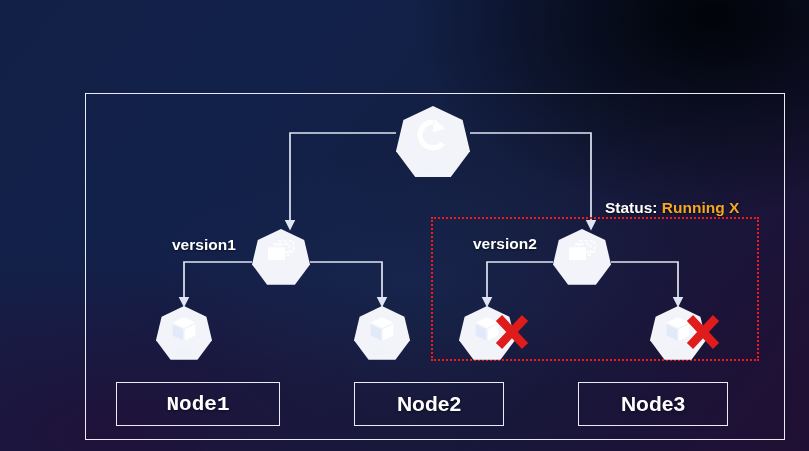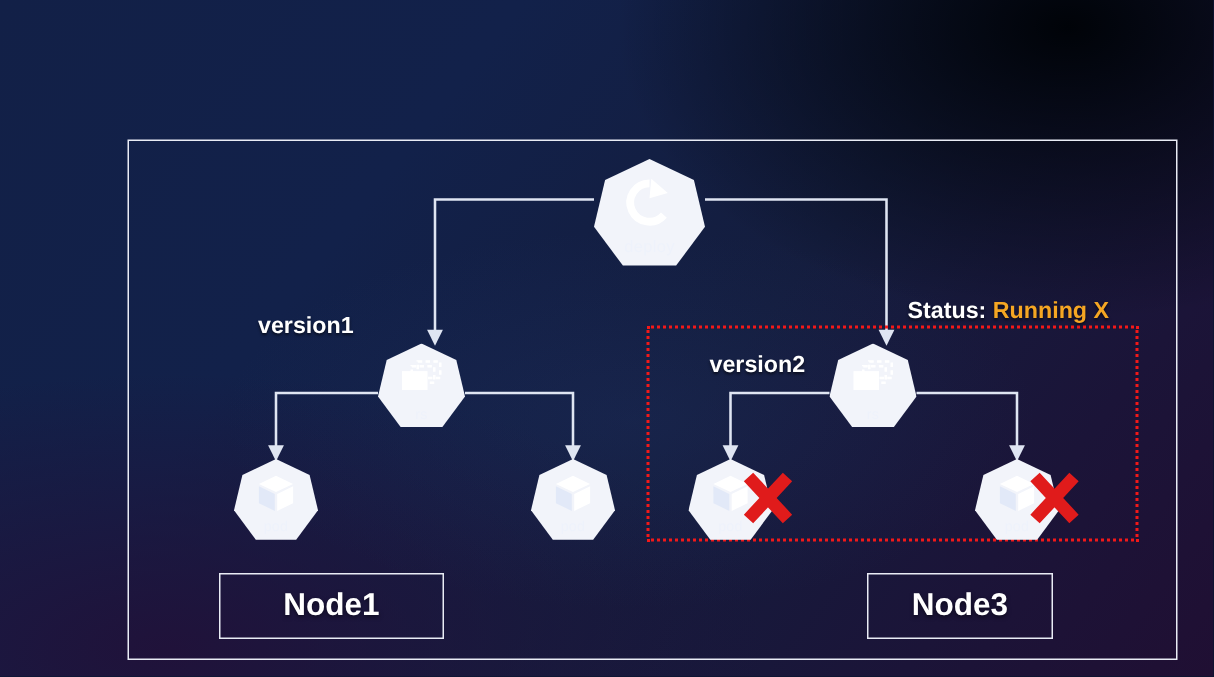--- a/index.html
+++ b/index.html
@@ -97,21 +97,21 @@
   
   .ver-label {
     position: absolute;
     font-size: 15.5px;
     font-weight: bold;
     color: #ffffff;
     white-space: nowrap;
     z-index: 7;
     text-shadow: 0 1px 2px rgba(0,0,0,0.6);
   }
-  .ver1 { left: 172px; top: 209px; }
+  .ver1 { left: 172px; top: 236px; }
   .ver2 { left: 473px; top: 235px; }
 
   
   .k8s {
     position: absolute;
     z-index: 5;
     display: flex;
     align-items: center;
     justify-content: center;
   }
@@ -190,23 +190,23 @@
     display: flex;
     align-items: center;
     justify-content: center;
     color: #ffffff;
     font-size: 21px;
     font-weight: bold;
     z-index: 6;
     background: transparent;
     text-shadow: 0 1px 3px rgba(0,0,0,0.5);
   }
-  .nb1 { left: 146px; top: 382px; width: 150px; height: 44px; }
+  .nb1 { left: 116px; top: 382px; width: 164px; height: 44px; font-family: Liberation Mono, monospace; }
   .nb2 { left: 354px; top: 382px; width: 150px; height: 44px; }
-  .nb3 { left: 578px; top: 382px; width: 124px; height: 44px; }
+  .nb3 { left: 578px; top: 382px; width: 150px; height: 44px; }
 </style>
 </head>
 <body>
 
 <div id="slide">
 
 
   <div class="panel"></div>
 
   <svg class="wires" viewBox="0 0 809 451">
@@ -345,17 +345,20 @@
   </div>
   <div class="xmark x4">
     <svg width="40" height="40" viewBox="0 0 40 40">
       <path d="M7 5 L33 33 M33 5 L7 33" stroke="#e01b1b" stroke-width="8.5" stroke-linecap="butt"></path>
     </svg>
   </div>
 
   <div class="nodebox nb1">
     <span>Node1</span>
   </div>
+  <div class="nodebox nb2">
+    <span>Node2</span>
+  </div>
   <div class="nodebox nb3">
     <span>Node3</span>
   </div>
 
 </div>
 
 </body></html>

